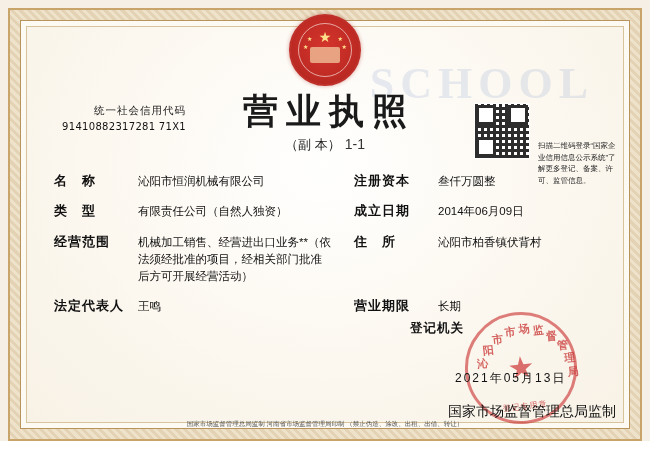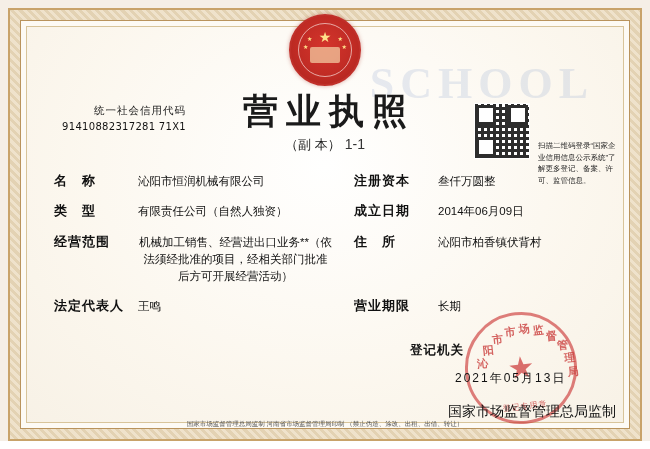--- a/index.html
+++ b/index.html
@@ -207,21 +207,20 @@
     color: #222;
     margin-top: 40px;
   }
 
   
   .fields {
     position: absolute;
     left: 54px;
     right: 36px;
     top: 172px;
-    text-align: center;
   }
   .row {
     display: flex;
     margin-bottom: 12px;
   }
   .col-left { width: 300px; display: flex; }
   .col-right { flex: 1; display: flex; }
   .flabel {
     width: 84px;
     font-size: 13px;
@@ -239,21 +238,21 @@
     padding-top: 1px;
   }
   .fvalue.multiline {
     max-width: 195px;
   }
 
   
   .authority {
     position: absolute;
     left: 410px;
-    top: 342px;
+    top: 320px;
     font-size: 12.5px;
     font-weight: bold;
     letter-spacing: 1px;
     color: #111;
   }
   .issue-date {
     position: absolute;
     left: 455px;
     top: 370px;
     font-size: 12px;

